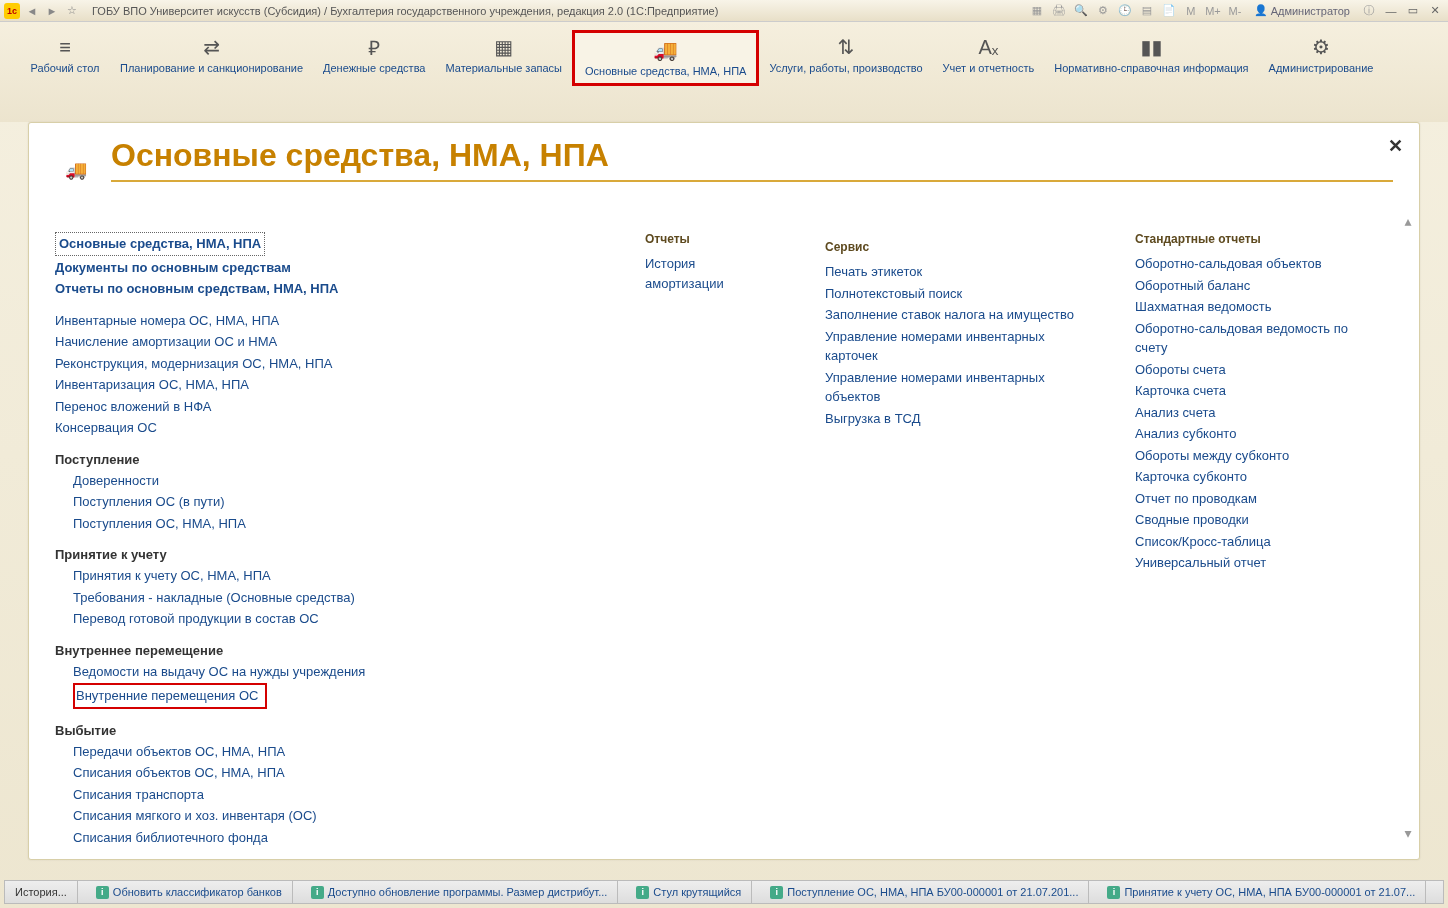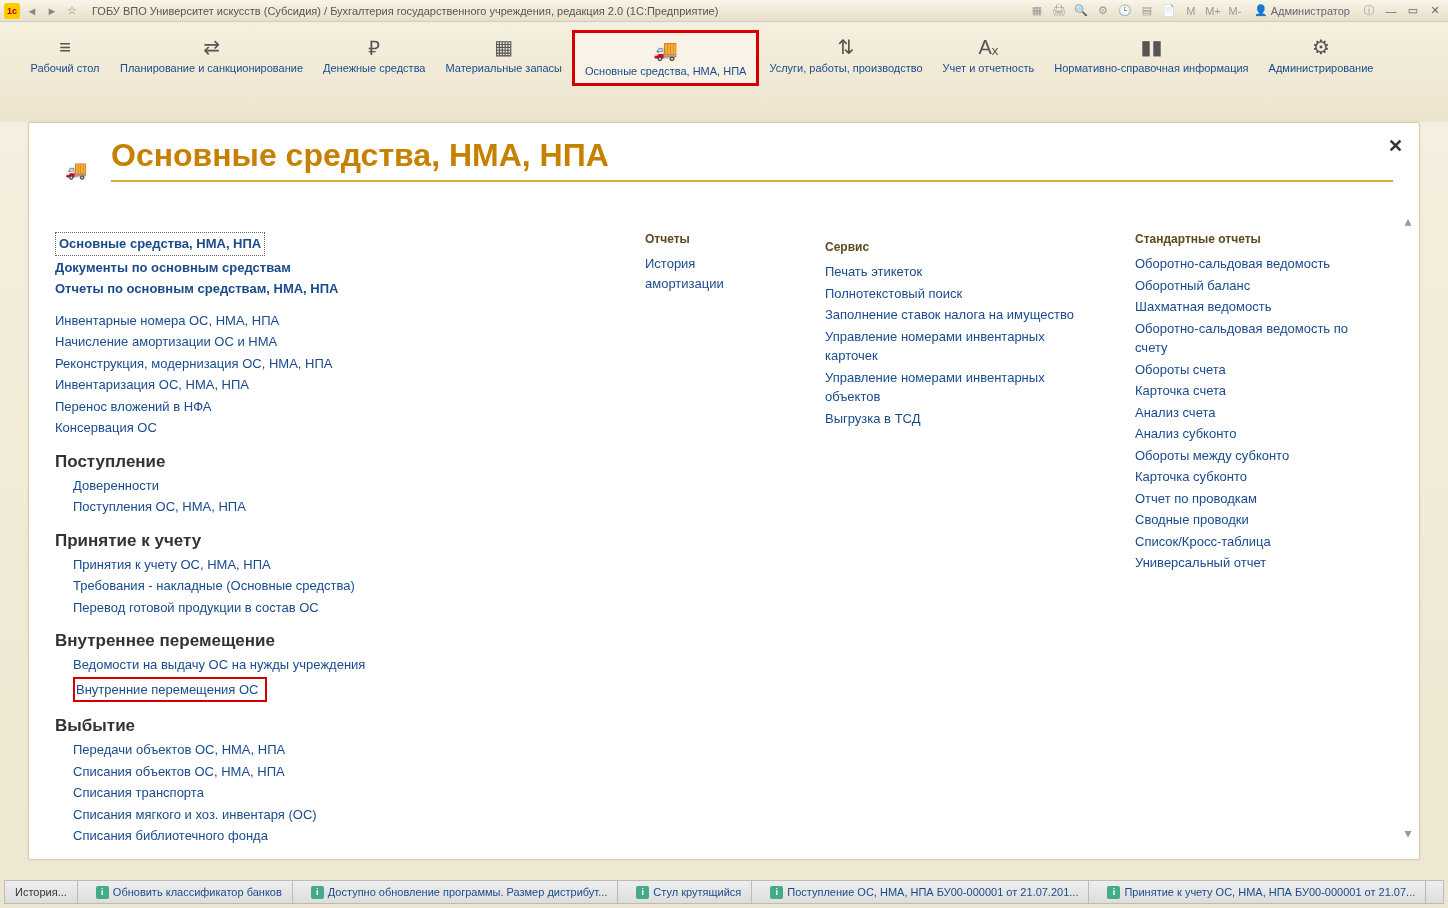--- a/index.html
+++ b/index.html
@@ -102,21 +102,21 @@
 .col-srv { width: 260px; margin-top: 8px; }
 .col-std { width: 230px; }
 .section-head {
   font-size: 12px;
   font-weight: bold;
   color: #5e4a1f;
   margin-bottom: 8px;
   margin-top: 0;
 }
 .group-head {
-  font-size: 17px;
+  font-size: 13px;
   font-weight: bold;
   color: #333;
   margin: 14px 0 4px 0;
 }
 .link-row, .blink {
   display: block;
   color: #1a4b8c;
   font-size: 13px;
   line-height: 1.5;
   text-decoration: none;
@@ -255,20 +255,21 @@
       <div style="height:10px"></div>
       <a class="blink">Инвентарные номера ОС, НМА, НПА</a>
       <a class="blink">Начисление амортизации ОС и НМА</a>
       <a class="blink">Реконструкция, модернизация ОС, НМА, НПА</a>
       <a class="blink">Инвентаризация ОС, НМА, НПА</a>
       <a class="blink">Перенос вложений в НФА</a>
       <a class="blink">Консервация ОС</a>
 
       <div class="group-head">Поступление</div>
       <a class="blink sub">Доверенности</a>
+      <a class="blink sub">Поступления ОС (в пути)</a>
       <a class="blink sub">Поступления ОС, НМА, НПА</a>
 
       <div class="group-head">Принятие к учету</div>
       <a class="blink sub">Принятия к учету ОС, НМА, НПА</a>
       <a class="blink sub">Требования - накладные (Основные средства)</a>
       <a class="blink sub">Перевод готовой продукции в состав ОС</a>
 
       <div class="group-head">Внутреннее перемещение</div>
       <a class="blink sub">Ведомости на выдачу ОС на нужды учреждения</a>
       <span class="red-box sub">
@@ -295,21 +296,21 @@
       <a class="blink">Печать этикеток</a>
       <a class="blink">Полнотекстовый поиск</a>
       <a class="blink">Заполнение ставок налога на имущество</a>
       <a class="blink">Управление номерами инвентарных карточек</a>
       <a class="blink">Управление номерами инвентарных объектов</a>
       <a class="blink">Выгрузка в ТСД</a>
     </div>
 
     <div class="col col-std">
       <div class="section-head">Стандартные отчеты</div>
-      <a class="blink">Оборотно-сальдовая ведомость</a>
+      <a class="blink">Оборотно-сальдовая объектов</a>
       <a class="blink">Оборотный баланс</a>
       <a class="blink">Шахматная ведомость</a>
       <a class="blink">Оборотно-сальдовая ведомость по счету</a>
       <a class="blink">Обороты счета</a>
       <a class="blink">Карточка счета</a>
       <a class="blink">Анализ счета</a>
       <a class="blink">Анализ субконто</a>
       <a class="blink">Обороты между субконто</a>
       <a class="blink">Карточка субконто</a>
       <a class="blink">Отчет по проводкам</a>

